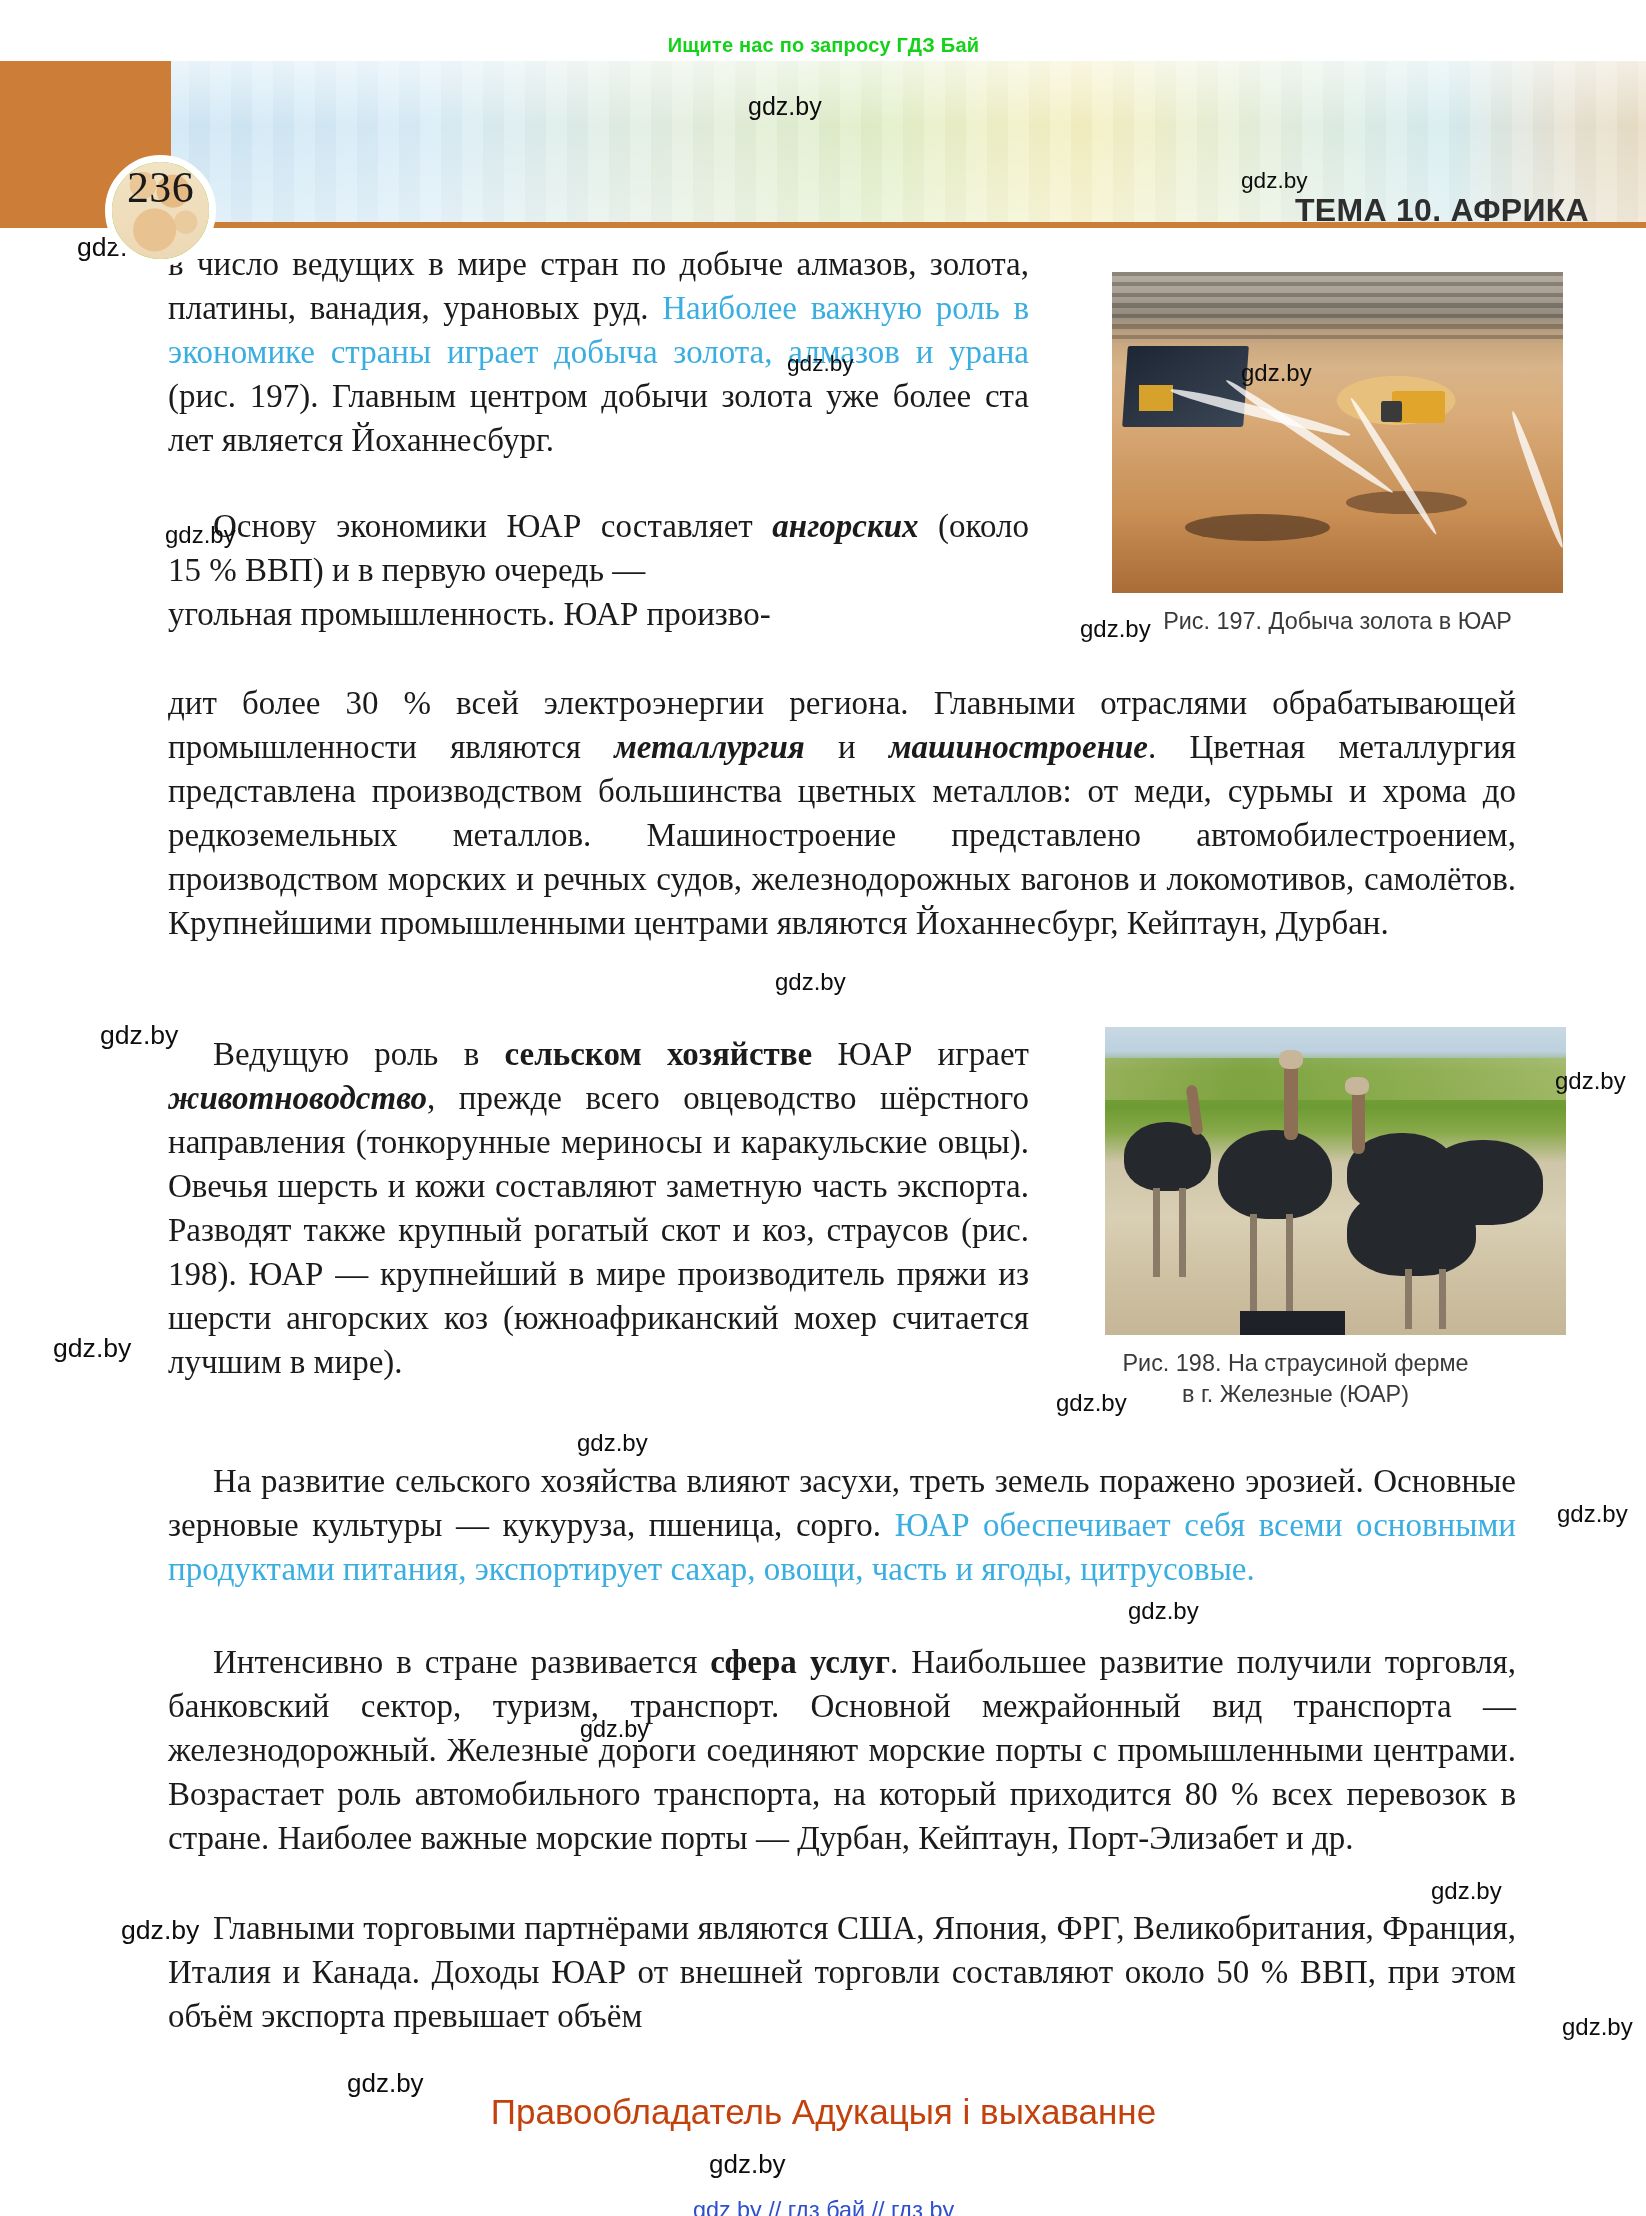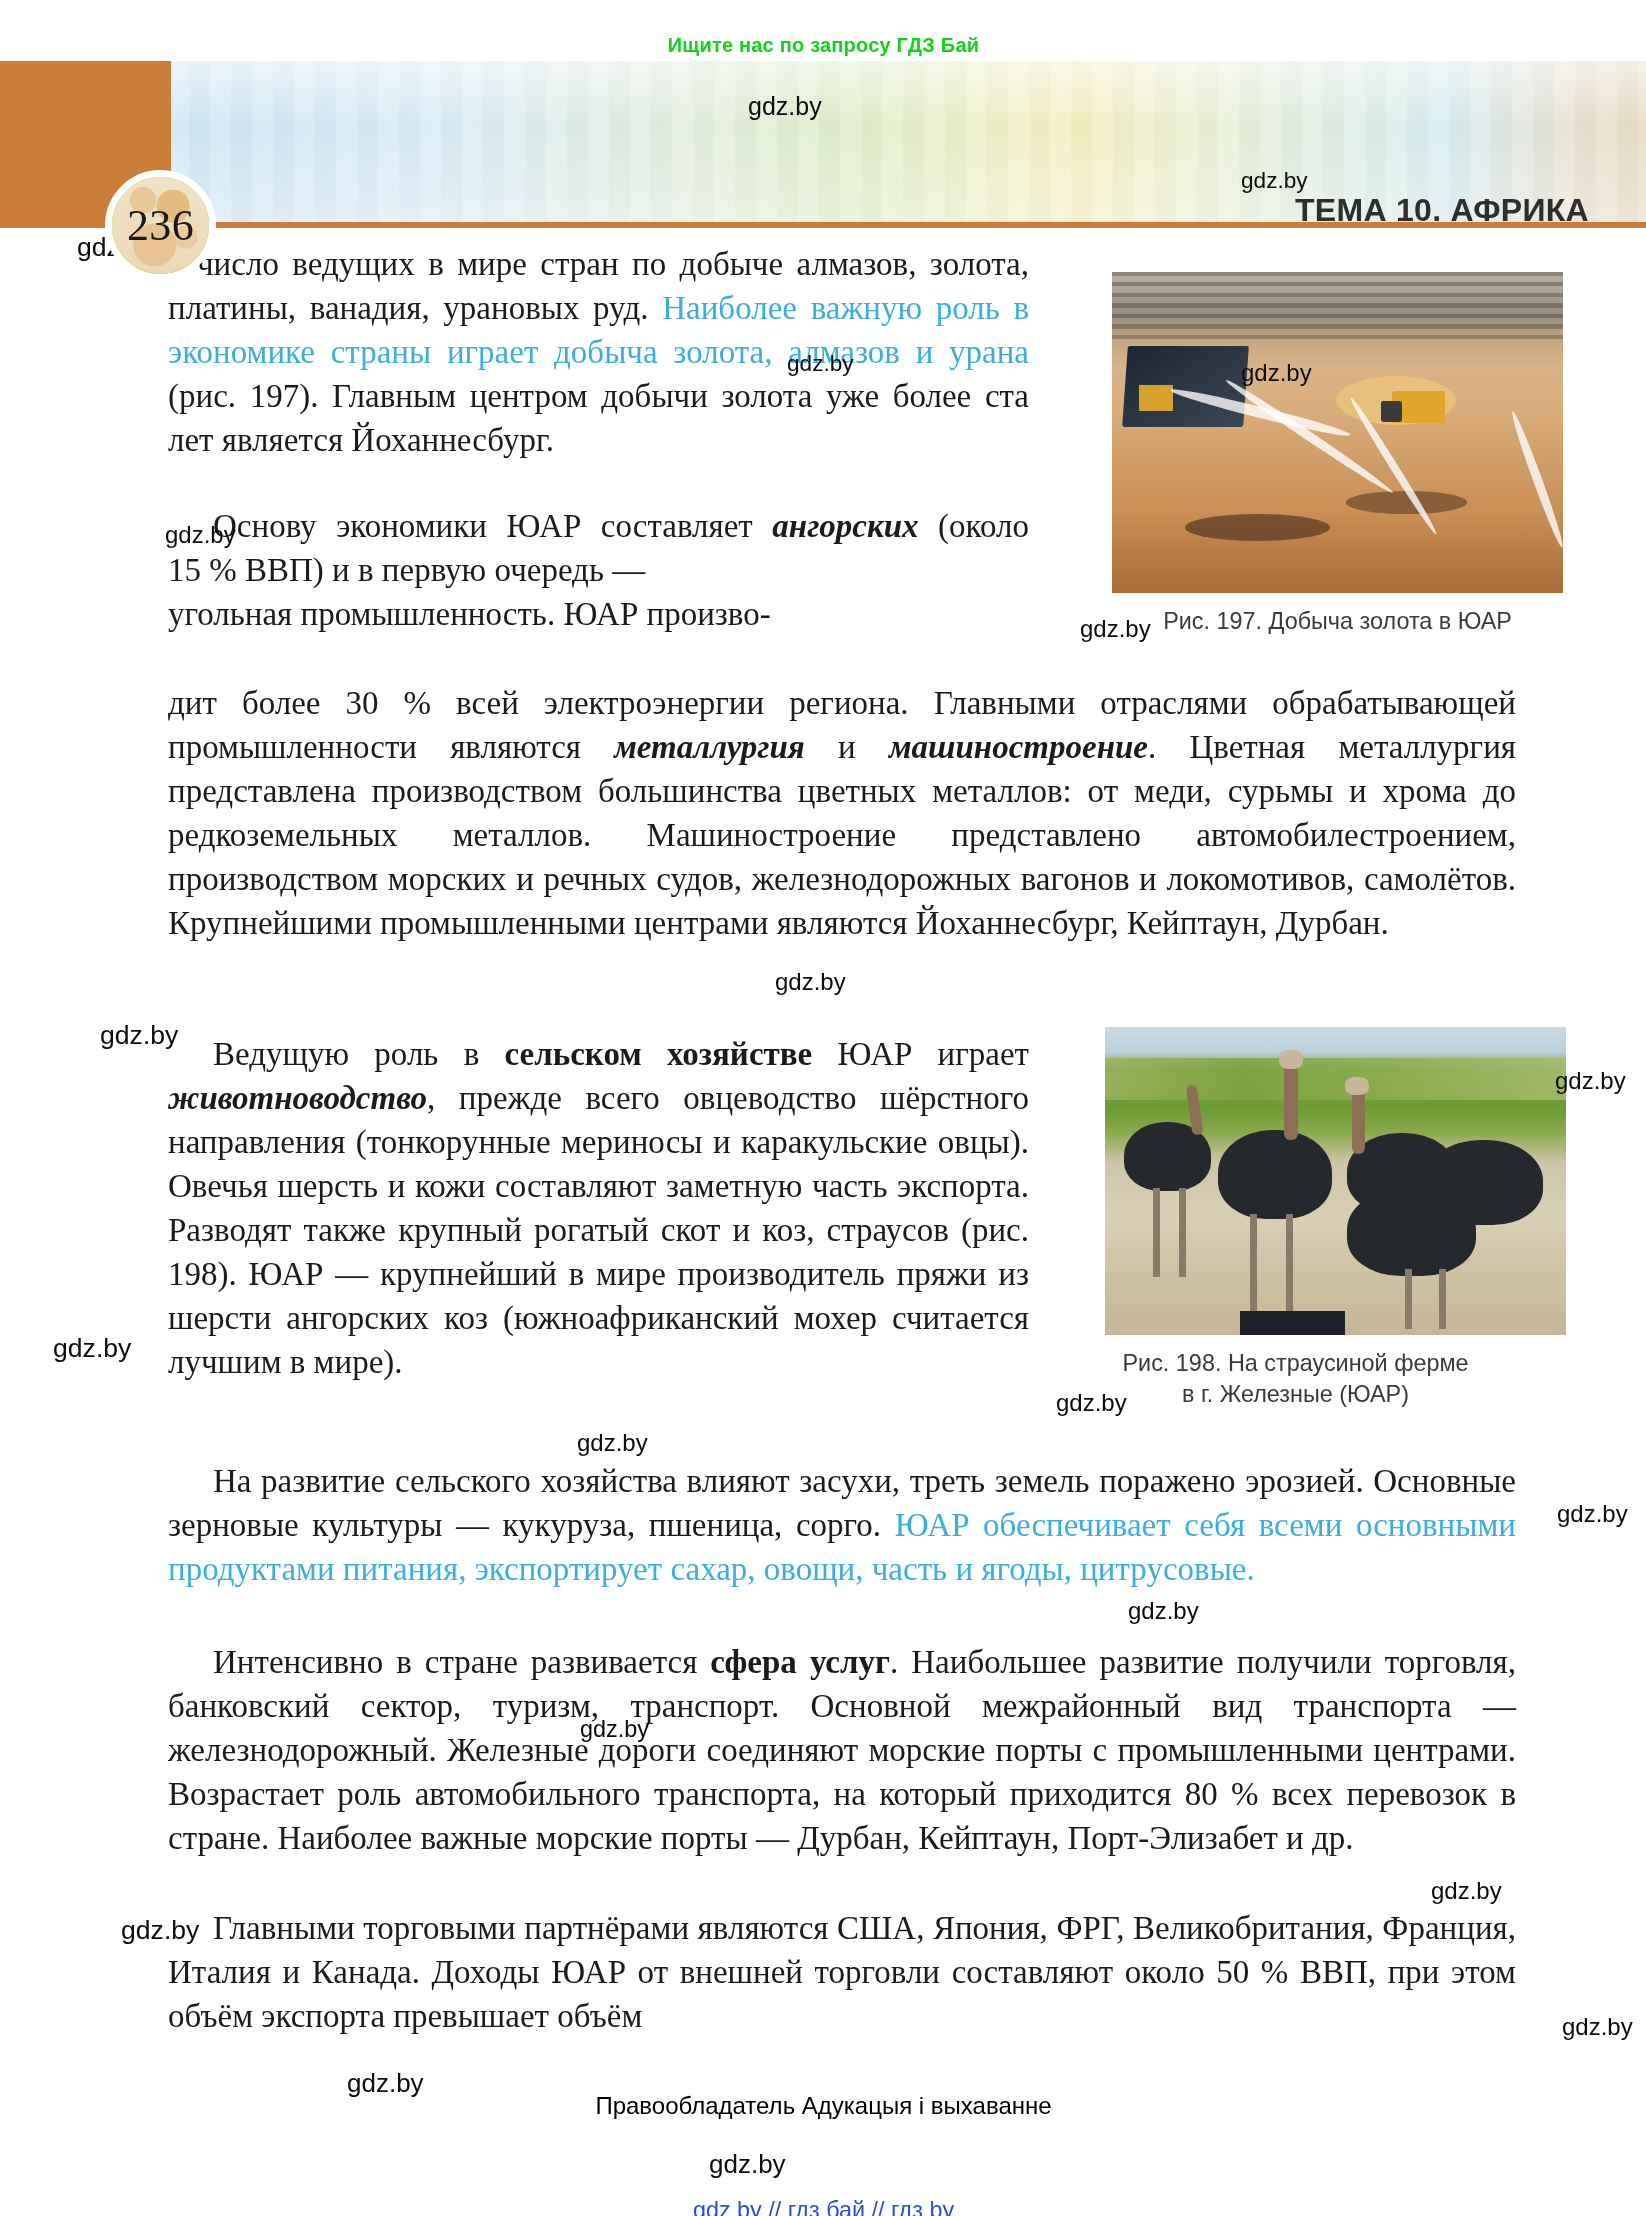--- a/index.html
+++ b/index.html
@@ -80,29 +80,29 @@
   .header-rule {
     position: absolute;
     left: 0; top: 161px;
     width: 1647px;
     height: 5.6px;
     background: #cc7d37;
     z-index: 2;
   }
   .page-number-badge {
     position: absolute;
-    left: 105px; top: 109px;
+    left: 105px; top: 94px;
     width: 111px; height: 111px;
     border-radius: 50%;
     background: #84cc16;
     border: 7.3px solid #ffffff;
     box-sizing: border-box;
     z-index: 4;
     display: flex;
-    align-items: center;
+    align-items: flex-start;
     justify-content: center;
     overflow: hidden;
   }
   .page-number-badge .globe-art {
     position: absolute;
     inset: 0;
     background:
       radial-gradient(circle at 32% 24%, #efc79f 0 13px, transparent 13.7px),
       radial-gradient(circle at 63% 30%, #eab98a 0 16px, transparent 17px),
       radial-gradient(circle at 44% 70%, #eec298 0 21px, transparent 22px),
@@ -288,22 +288,22 @@
     color: #0d0d0d;
     white-space: nowrap;
     pointer-events: none;
   }
   .wm-footer-brand {
     position: absolute;
     left: 50%;
     transform: translateX(-50%);
     top: 2063px;
     font-family: "Liberation Sans", "DejaVu Sans", sans-serif;
-    font-size: 24px;
-    color: #000000;
+    font-size: 35px;
+    color: #c2410c;
     white-space: nowrap;
   }
   .wm-footer-links {
     position: absolute;
     left: 50%;
     transform: translateX(-50%);
     top: 2168px;
     font-family: "Liberation Sans", "DejaVu Sans", sans-serif;
     font-size: 23.4px;
     color: #2d4fd0;

